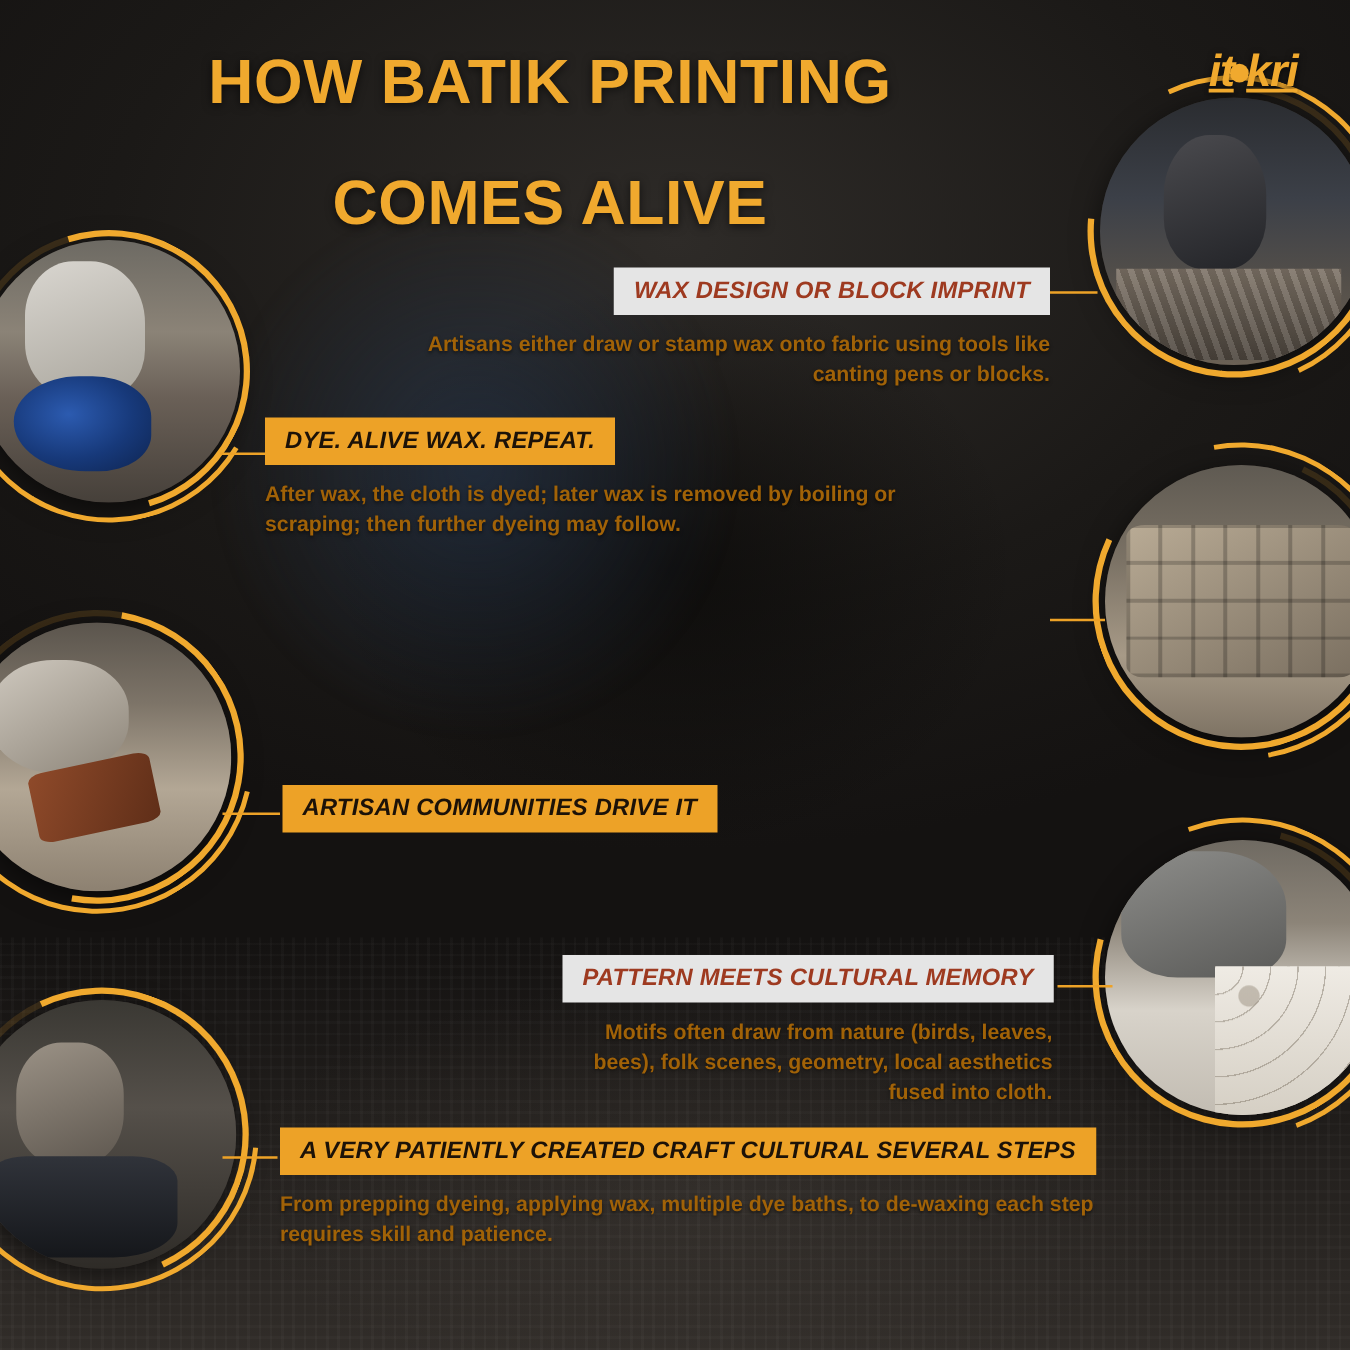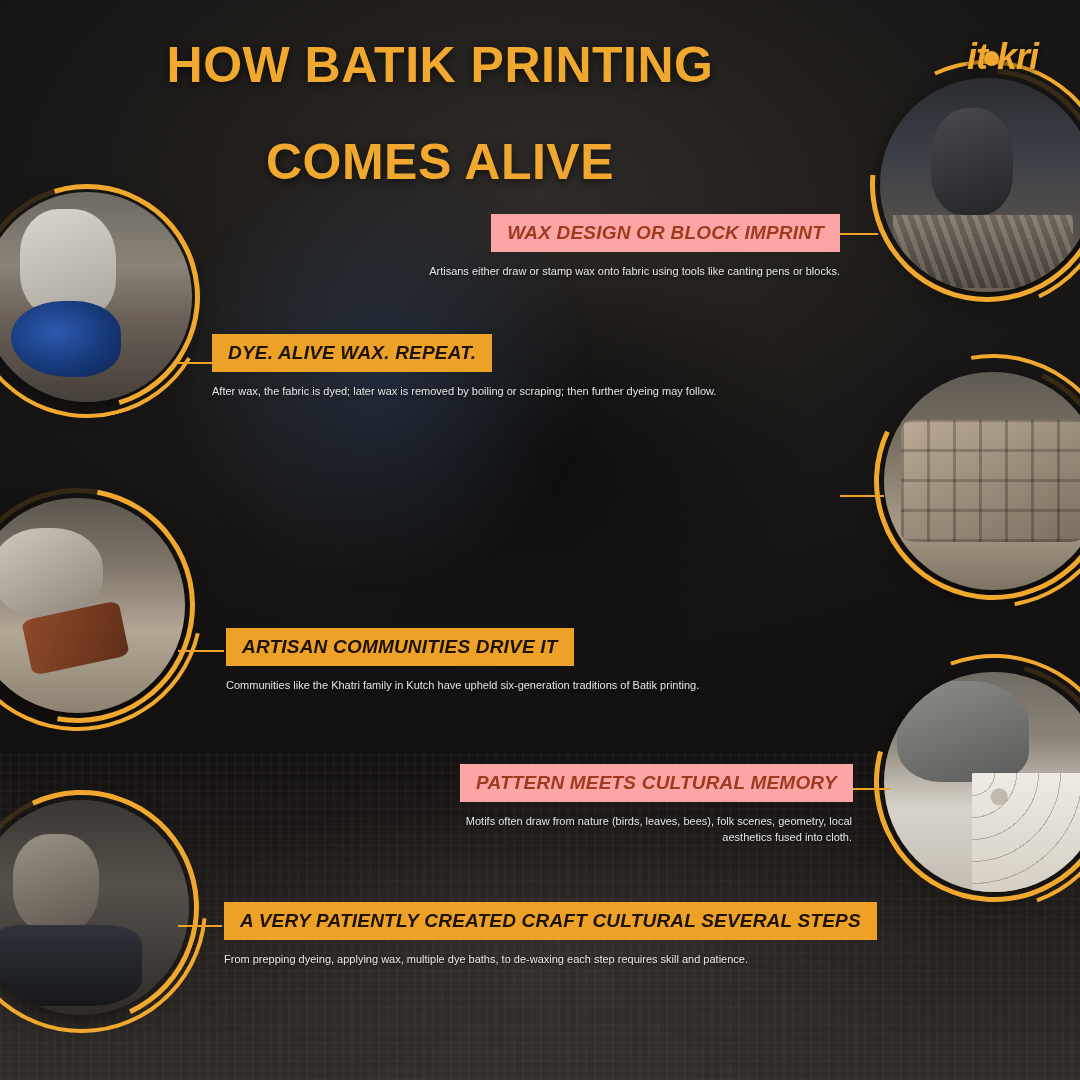--- a/index.html
+++ b/index.html
@@ -54,20 +54,21 @@
   .title .line2 { display: block; margin-top: 43px; }
 
   .logo {
     position: absolute; top: 36px; right: 42px; z-index: 8;
     color: #f0a92e;
     font-size: 36px;
     font-weight: 800;
     letter-spacing: -1px;
     font-style: italic;
     text-shadow: 0 1px 6px rgba(0,0,0,.7);
+    text-decoration: underline;
   }
   .logo .dot {
     display: inline-block;
     width: 15px; height: 15px;
     background: #f0a92e;
     border-radius: 50%;
     margin: 0 -2px 0 -3px;
     transform: translateY(-3px);
   }
 
@@ -162,47 +163,47 @@
   .chip {
     display: inline-block;
     padding: 9px 16px 10px 16px;
     font-size: 19px;
     font-weight: 800;
     font-style: italic;
     letter-spacing: .2px;
     white-space: nowrap;
     line-height: 1;
   }
-  .chip.light { background: #fca5a5; color: #9e3a20; }
+  .chip.light { background: #e5e5e5; color: #9e3a20; }
   .chip.amber { background: #eda227; color: #1c1208; }
   .body {
     margin-top: 12px;
-    color: #e5e5e5;
-    font-size: 11px;
-    font-weight: 400;
+    color: #a16207;
+    font-size: 17px;
+    font-weight: 700;
     line-height: 1.42;
     text-shadow: 0 1px 3px rgba(0,0,0,.55);
   }
   .align-right { text-align: right; }
   .align-left  { text-align: left; }
 
   
   .conn {
     position: absolute;
     height: 2px;
     background: #eda227;
     z-index: 6;
   }
 
   
   #step-1 { left: 300px; top: 214px; width: 540px; }
   #step-2 { left: 212px; top: 334px; width: 520px; }
   #step-3 { left: 336px; top: 474px; width: 505px; }
   #step-4 { left: 226px; top: 628px; width: 520px; }
-  #step-5 { left: 460px; top: 764px; width: 392px; text-align: right; }
+  #step-5 { left: 450px; top: 764px; width: 392px; text-align: right; }
   #step-6 { left: 224px; top: 902px; width: 660px; }
 </style>
 </head>
 <body>
 
 <div class="bg"></div>
 <div class="bg-blue"></div>
 <div class="bg-texture"></div>
 
 <div class="title-wrap">
@@ -259,29 +260,28 @@
 <div class="conn" style="left:846px; top:788px; width:44px;"></div>
 <div class="conn" style="left:178px; top:925px; width:44px;"></div>
 
 <div class="step align-right" id="step-1">
   <div class="chip light">WAX DESIGN OR BLOCK IMPRINT</div>
   <div class="body">Artisans either draw or stamp wax onto fabric using tools like canting pens or blocks.</div>
 </div>
 
 <div class="step align-left" id="step-2">
   <div class="chip amber">DYE. ALIVE WAX. REPEAT.</div>
-  <div class="body">After wax, the fabric is dyed; later wax is removed by boiling or scraping; then further dyeing may follow.</div>
+  <div class="body">After wax, the cloth is dyed; later wax is removed by boiling or scraping; then further dyeing may follow.</div>
 </div>
 
 <div class="step align-right" id="step-3">
 </div>
 
 <div class="step align-left" id="step-4">
   <div class="chip amber">ARTISAN COMMUNITIES DRIVE IT</div>
-  <div class="body">Communities like the Khatri family in Kutch have upheld six-generation traditions of Batik printing.</div>
 </div>
 
 <div class="step align-right" id="step-5">
   <div class="chip light">PATTERN MEETS CULTURAL MEMORY</div>
   <div class="body">Motifs often draw from nature (birds, leaves, bees), folk scenes, geometry, local aesthetics fused into cloth.</div>
 </div>
 
 <div class="step align-left" id="step-6">
   <div class="chip amber">A VERY PATIENTLY CREATED CRAFT CULTURAL SEVERAL STEPS</div>
   <div class="body">From prepping dyeing, applying wax, multiple dye baths, to de-waxing each step requires skill and patience.</div>

